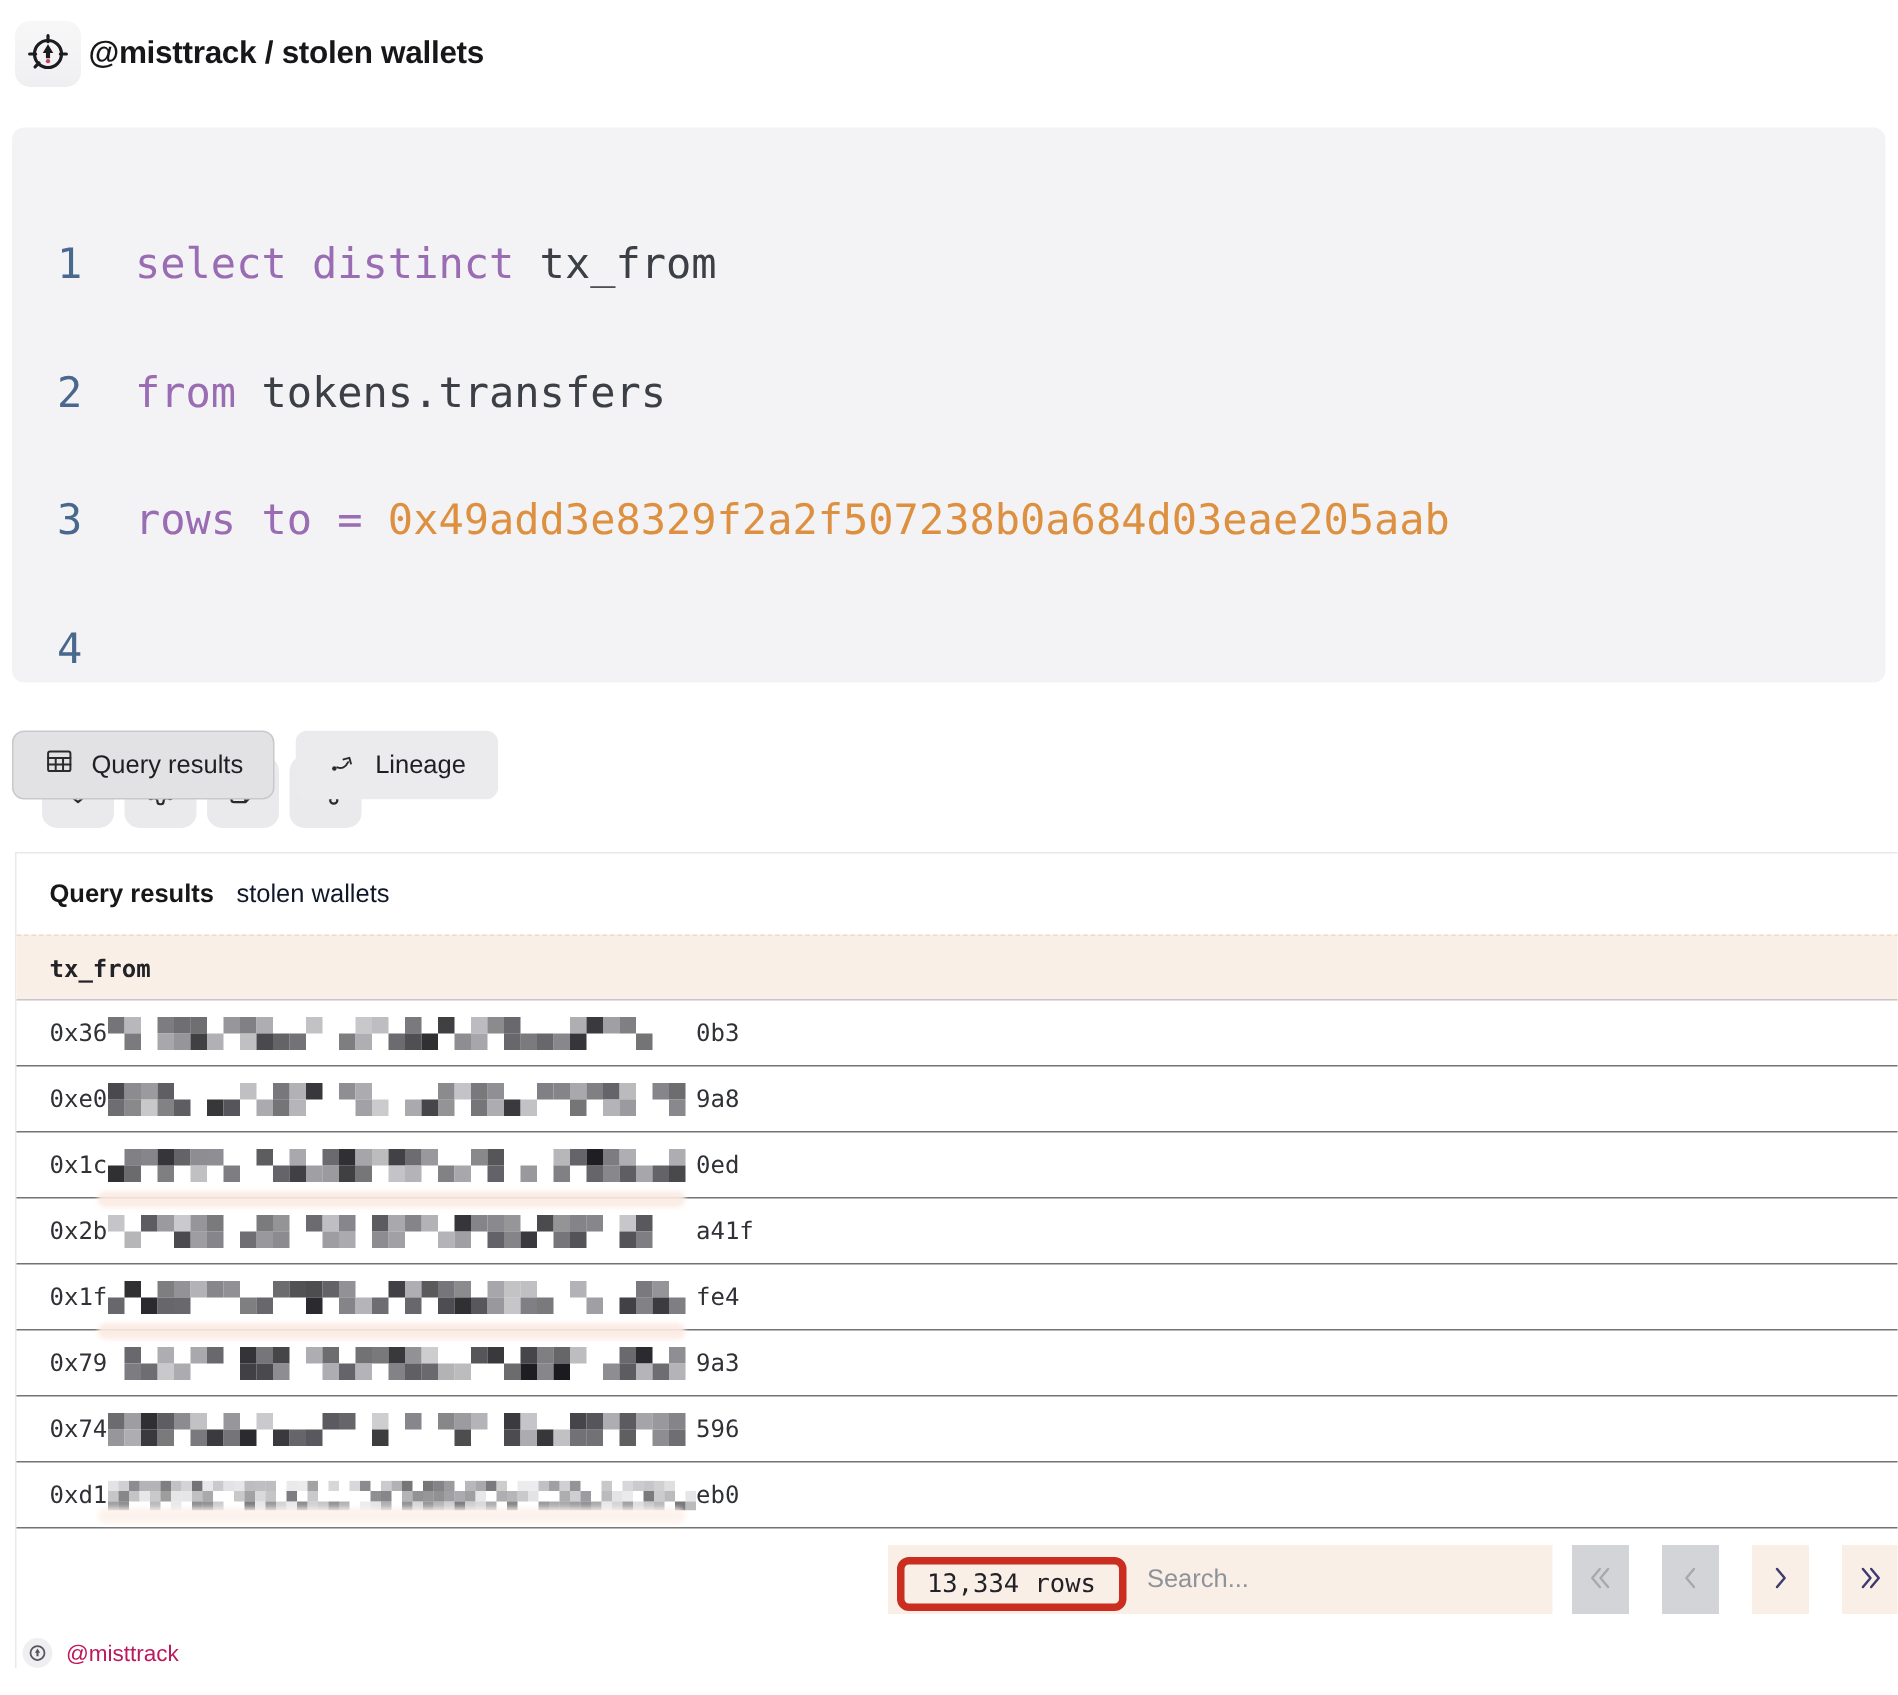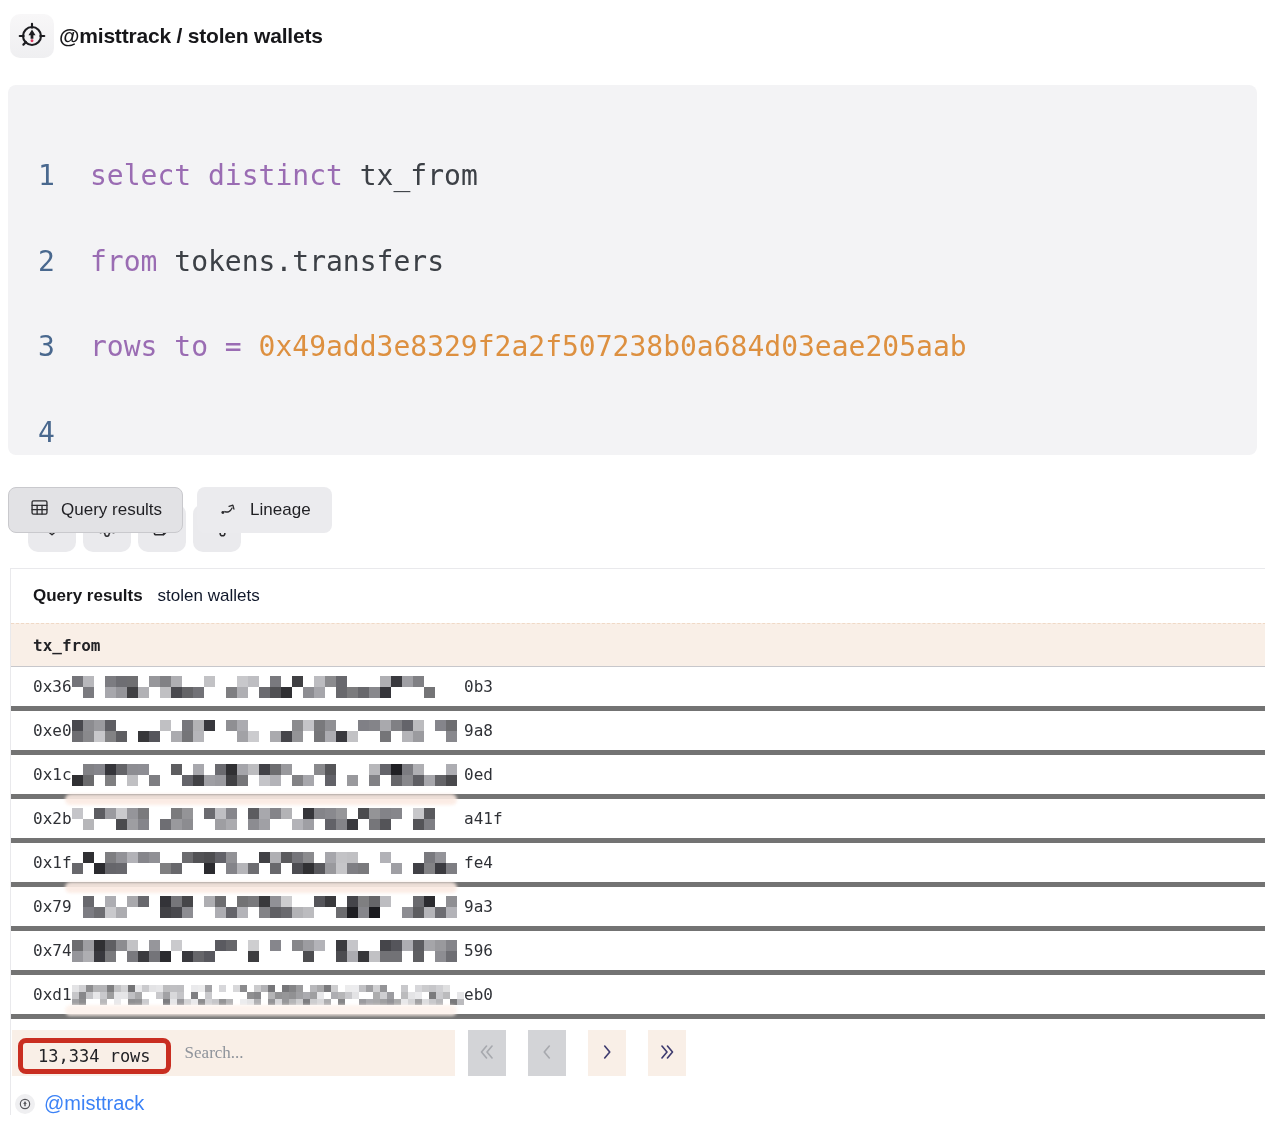--- a/index.html
+++ b/index.html
@@ -48,50 +48,50 @@
   .panel-title .t1 { font-weight:700; color:#17171a; }
   .panel-title .t2 { color:#0f172a; }
 
   .thead { height:44px; background:#f9efe7; border-top:1px dashed #f0d9c6;
            border-bottom:1px solid #c7c7cb; display:flex; align-items:center;
            padding-left:22px; font-family:"DejaVu Sans Mono", monospace;
            font-size:16px; font-weight:700; color:#232327; }
 
   .rows { position:relative; }
   .row { height:44px; display:flex; align-items:center; padding-left:22px;
-         border-bottom:5px solid #737373; font-family:"DejaVu Sans Mono", monospace;
+         border-bottom:1px solid #737373; font-family:"DejaVu Sans Mono", monospace;
          font-size:16px; color:#2f3136; }
   .pre { display:inline-block; width:39px; }
   .pixels { display:inline-block; width:392px; height:22px; overflow:hidden; }
   .pixels.light { height:20px; }
   .suf { display:inline-block; }
 
   .smudge { position:absolute; left:54px; width:392px; height:11px; background:#fbebe3;
             border-radius:6px; filter:blur(1.5px); opacity:.9; pointer-events:none; }
   .s1 { top:127px; } .s2 { top:215px; } .s3 { top:338px; background:#fdf1ea; opacity:.8; }
 
   
-  .tfoot { display:flex; align-items:center; padding:11px 0 0 1px; }
+  .tfoot { display:flex; align-items:center; padding:11px 0 0 1px;justify-content:flex-end; }
   .pinkbar { width:443px; height:46px; background:#f9efe7; display:flex; align-items:center; }
   .rowcount { position:relative; top:3px; margin-left:6px; height:36px;
               border:5px solid #c92e21; border-radius:8px; padding:0 15px;
               display:flex; align-items:center; background:transparent;
               font-family:"DejaVu Sans Mono", monospace; font-size:17px; color:#232327; }
   .search { flex:1; margin-left:4px; height:100%; border:none; background:transparent;
-            font-family:Liberation Serif, serif; font-size:17px; color:#333;
+            font-family:Liberation Sans, sans-serif; font-size:17px; color:#333;
             padding-left:10px; outline:none; }
   .search::placeholder { color:#8e939b; }
   .pager { display:flex; margin-left:13px; gap:22px; }
   .pgbtn { width:38px; height:46px; border:none; display:grid; place-items:center; cursor:pointer; }
   .pgbtn svg { fill:none; stroke-width:1.8; stroke-linecap:round; stroke-linejoin:round; }
   .pgbtn.off { background:#d3d4d7; } .pgbtn.off svg { stroke:#a7a9ae; }
   .pgbtn.on  { background:#f9efe7; } .pgbtn.on  svg { stroke:#3e3b6f; }
 
   .attribution { display:flex; align-items:center; gap:9px; margin:16px 0 0 4px;
-                 font-size:20px; color:#3b82f6; }
+                 font-size:15px; color:#be185d; }
   .mini-tile { width:20px; height:20px; border-radius:50%; background:#efeff1;
                display:grid; place-items:center; }
 </style>
 </head>
 <body>
 
 <div class="page">
 
   <div class="hdr">
     <div class="logo-tile">

